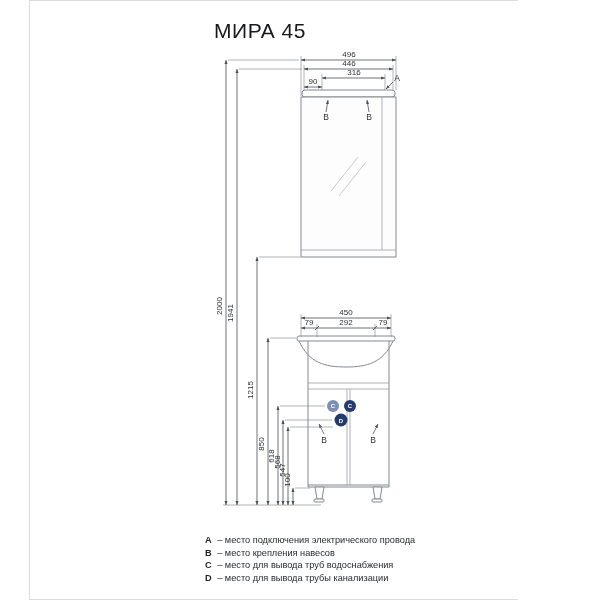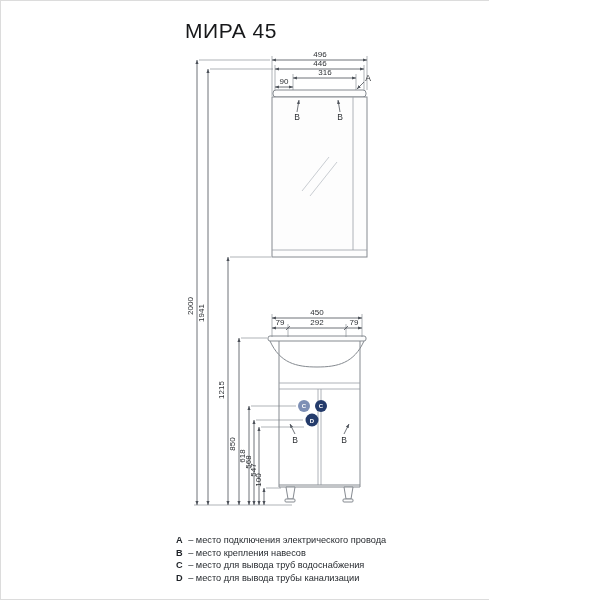--- a/index.html
+++ b/index.html
@@ -3,20 +3,21 @@
 <meta charset="utf-8">
 <style>
   html, body { margin: 0; padding: 0; background: #ffffff; }
   .page {
     position: relative;
     width: 489px;
     height: 600px;
     background: #ffffff;
     font-family: "Liberation Sans", sans-serif;
     overflow: hidden;
+    padding-left: 29px;
   }
   svg { display: block; }
   .title-text {
     font-family: "Liberation Sans", sans-serif;
     font-size: 21px;
     fill: #17181a;
     letter-spacing: 0.5px;
   }
   .dim-text {
     font-family: "Liberation Sans", sans-serif;

